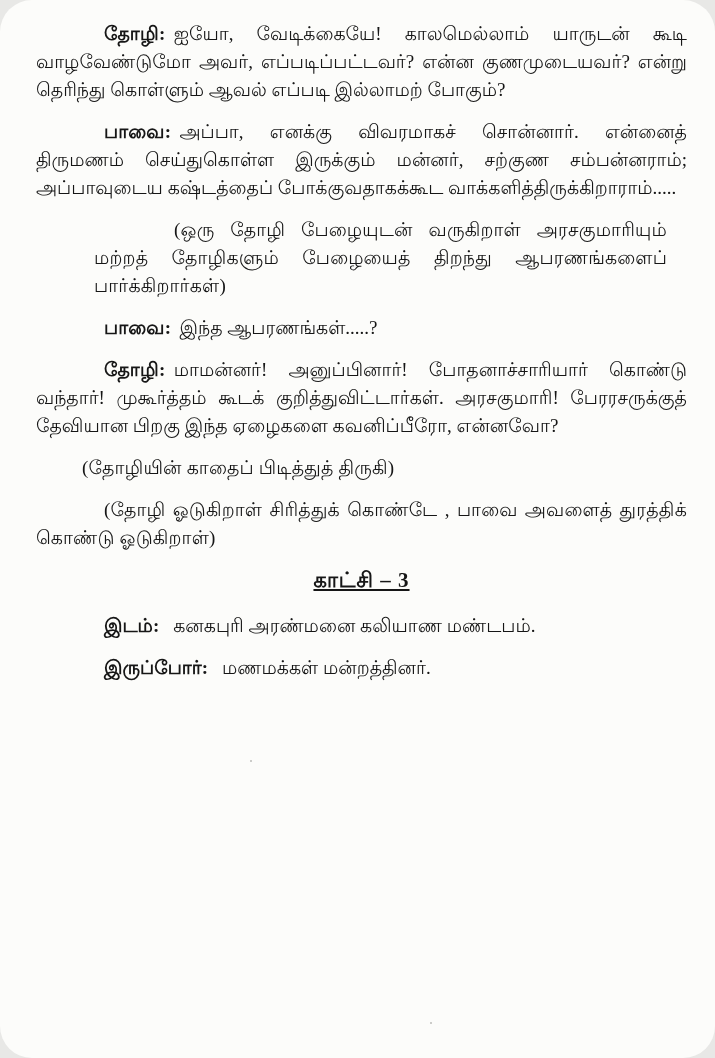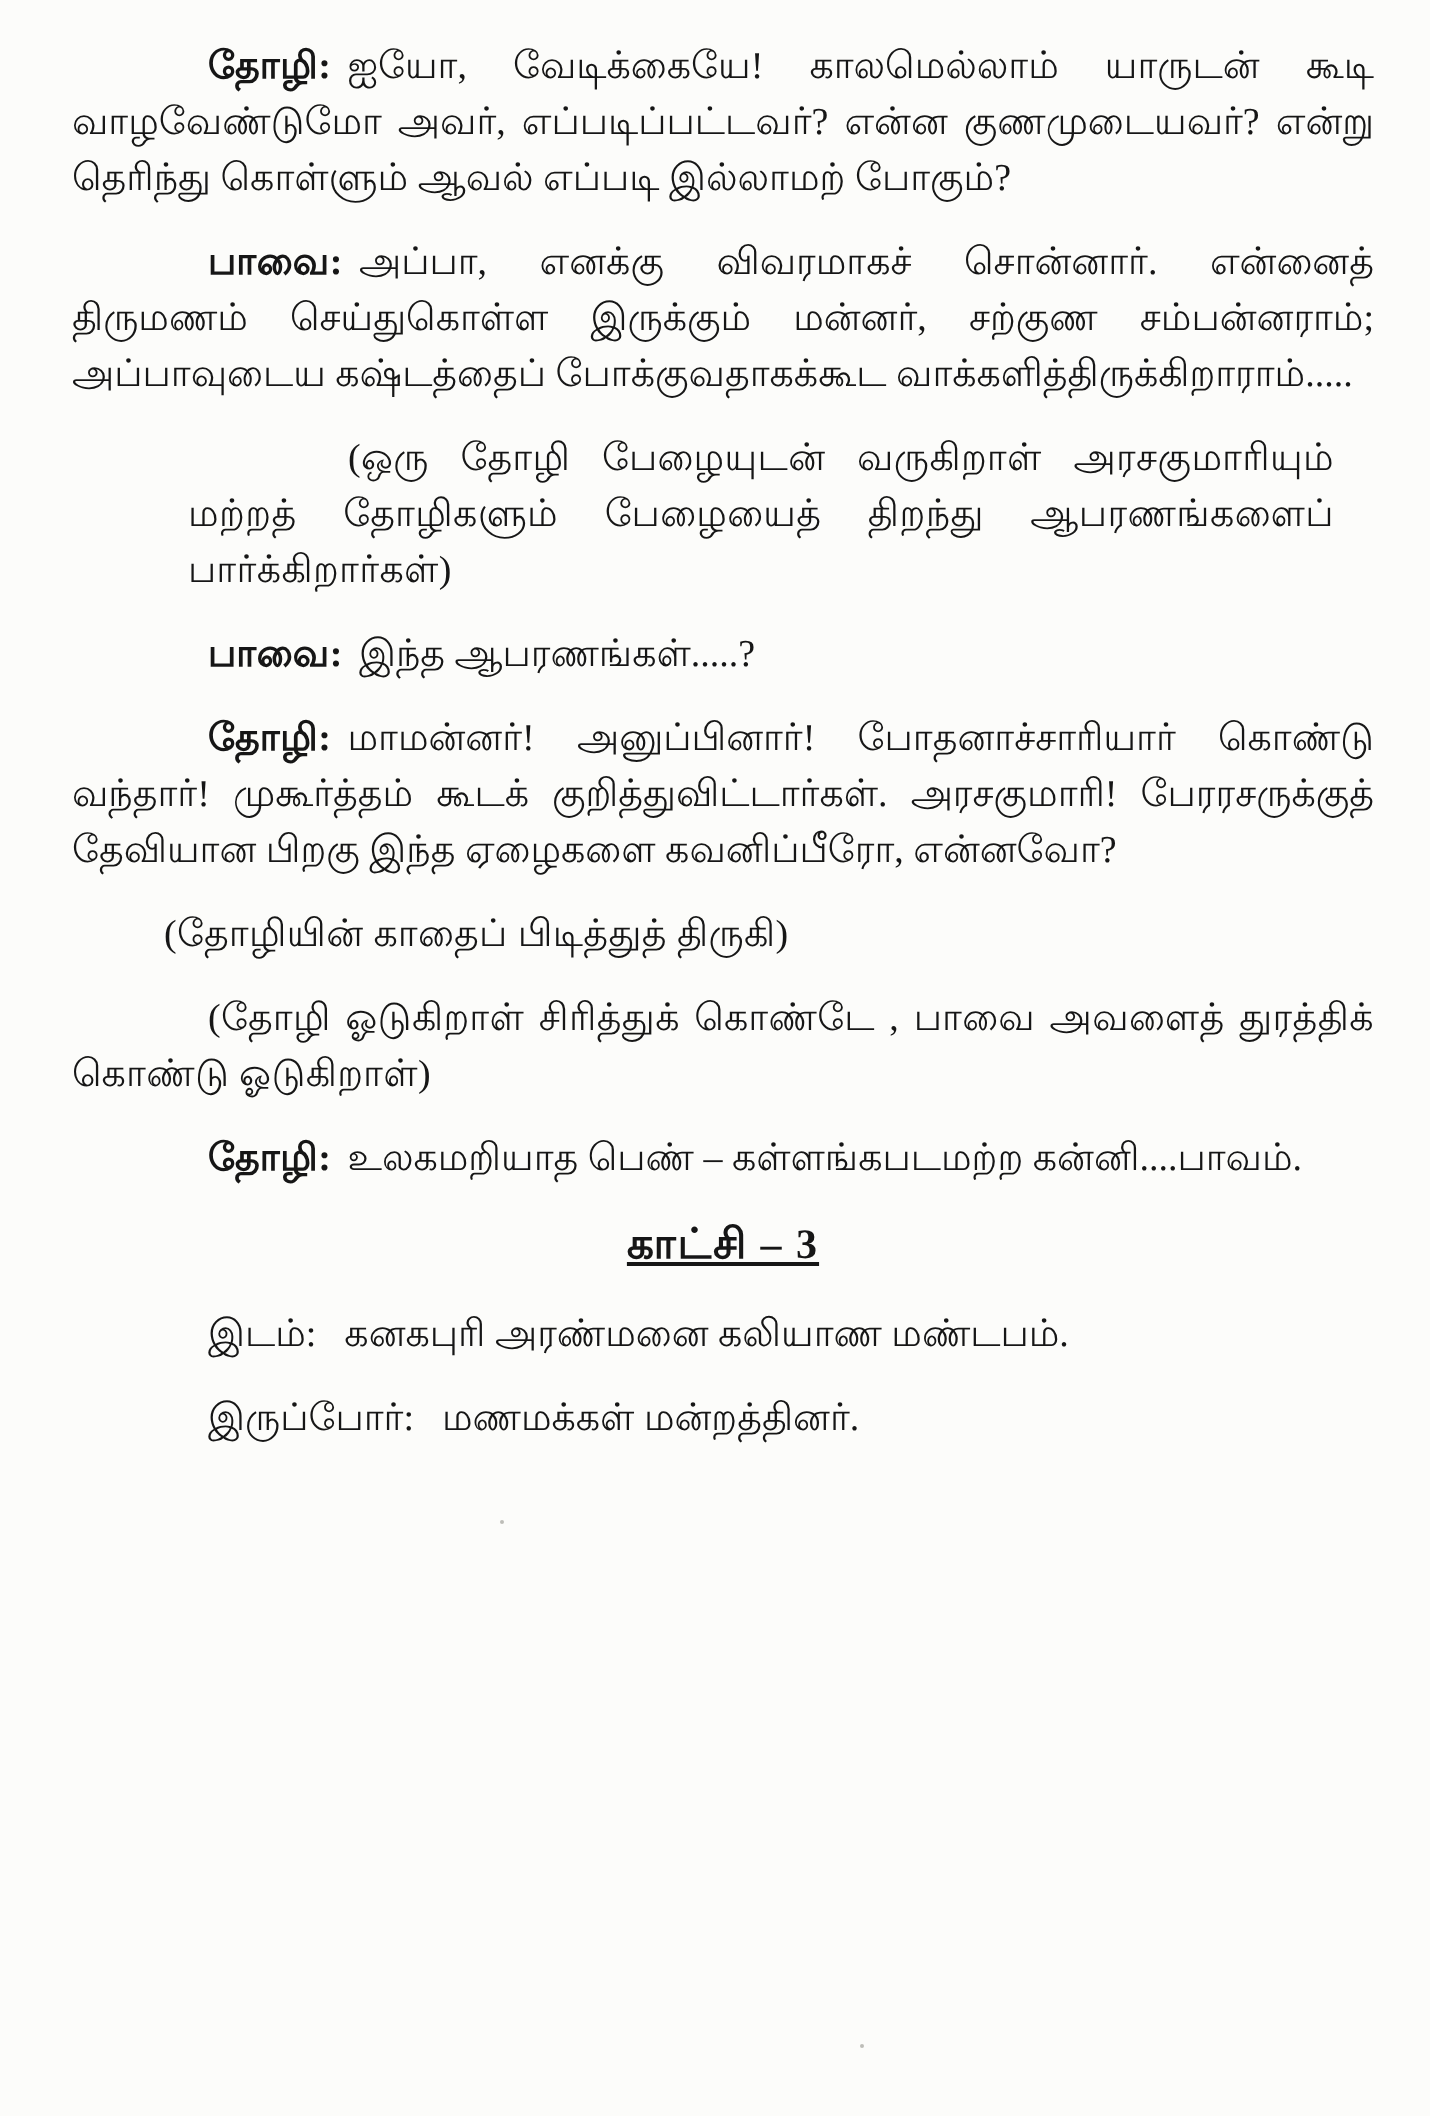--- a/index.html
+++ b/index.html
@@ -13,33 +13,34 @@
     height: 1058px;
     margin: 0 auto;
     box-sizing: border-box;
     padding: 20px 28px 0 36px;
     background: #fcfcfa;
     color: #161616;
     font-family: "Liberation Serif", serif;
     font-size: 19px;
     line-height: 28px;
     overflow: hidden;
+    border-radius: 32px;
   }
   .para {
     margin: 0 0 14px 0;
     text-align: justify;
     text-indent: 68px;
   }
   .speaker {
     font-weight: 700;
     margin-right: 8px;
     letter-spacing: 0.3px;
   }
   .label-name {
-    font-weight: 400;
+    font-weight: 700;
     margin-right: 14px;
   }
   .stage-text {
     letter-spacing: 0.2px;
   }
   .stage-block {
     margin: 0 20px 14px 58px;
     text-indent: 80px;
   }
   .stage-single {
@@ -91,23 +92,20 @@
 
   <p class="para stage-single">
     <span class="stage-text">(தோழியின் காதைப் பிடித்துத் திருகி)</span>
   </p>
 
 
   <p class="para">
     <span class="stage-text">(தோழி ஓடுகிறாள் சிரித்துக் கொண்டே , பாவை அவளைத் துரத்திக் கொண்டு ஓடுகிறாள்)</span>
   </p>
 
-  <p class="para">
-    <span class="speaker">தோழி:</span><span>உலகமறியாத பெண் – கள்ளங்கபடமற்ற கன்னி....பாவம்.</span>
-  </p>
 
   <h2 class="scene-heading">காட்சி – 3</h2>
 
   <p class="para">
     <span class="label-name">இடம்:</span><span>கனகபுரி அரண்மனை கலியாண மண்டபம்.</span>
   </p>
 
   <p class="para">
     <span class="label-name">இருப்போர்:</span><span>மணமக்கள் மன்றத்தினர்.</span>
   </p>

